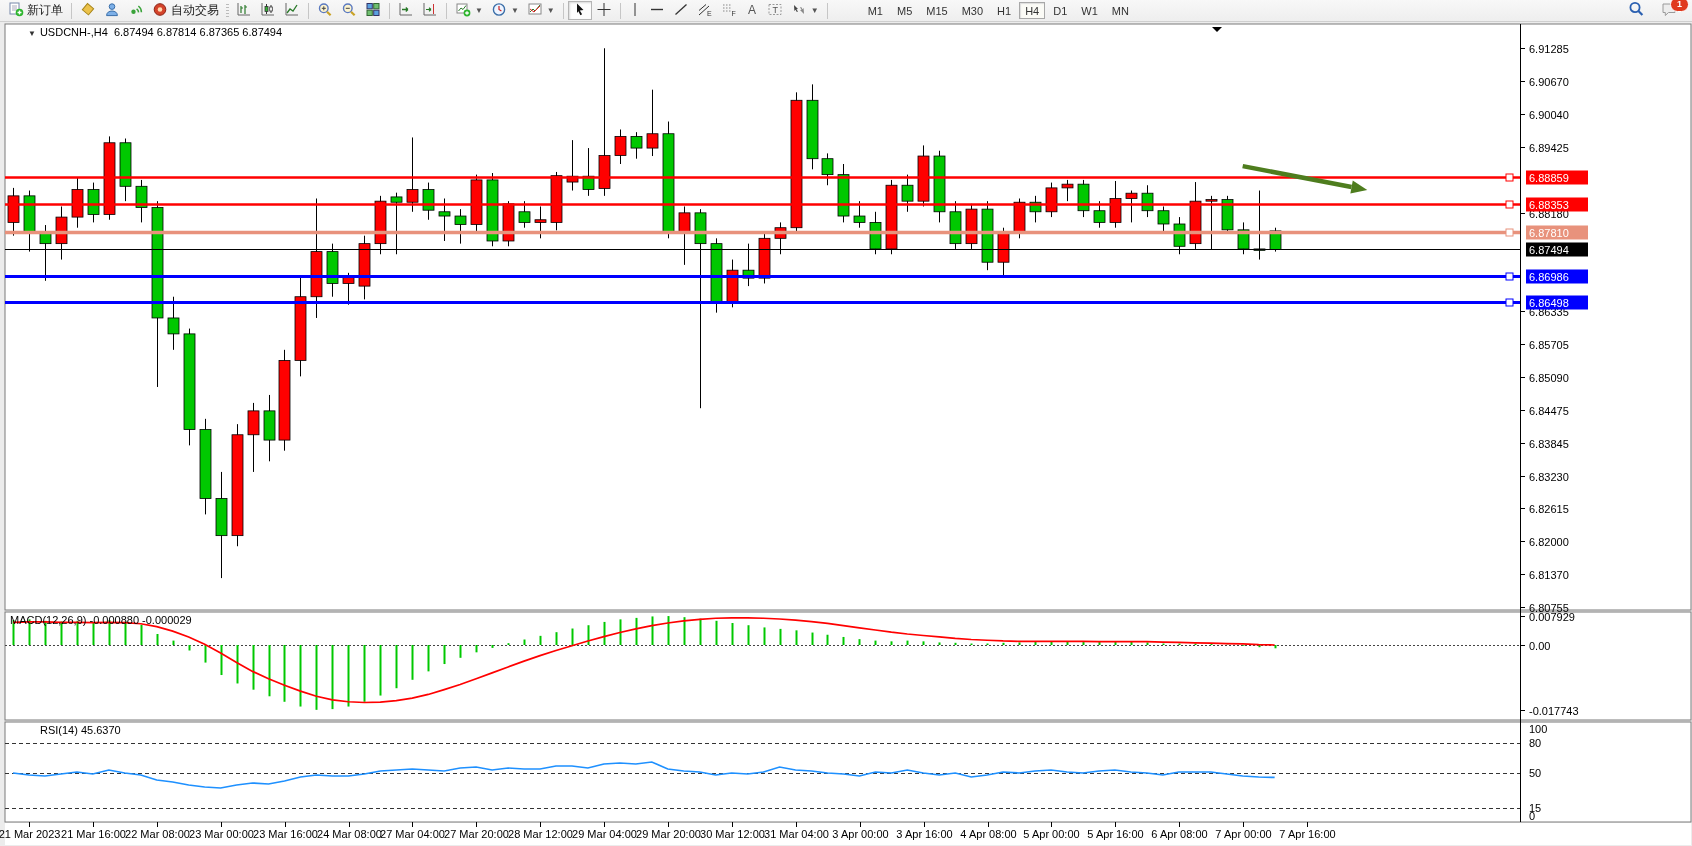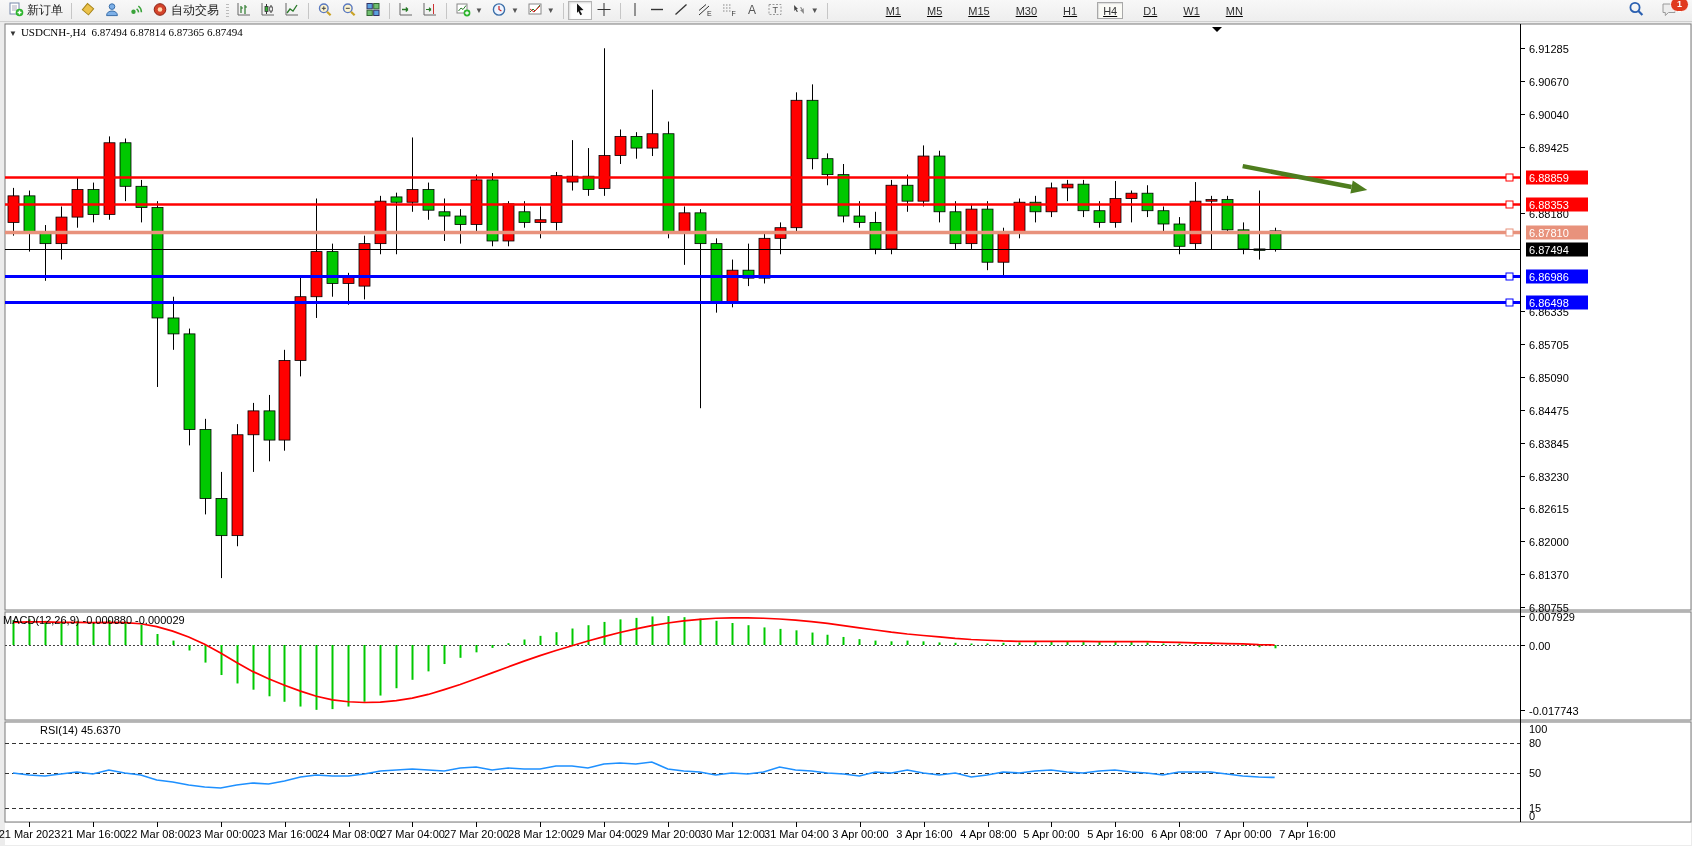--- a/index.html
+++ b/index.html
@@ -18,21 +18,21 @@
   .dd{font-size:8px;color:#555;margin-left:1px;}
   .tf-btn{font-size:11px;color:#333;padding:1px 5px;height:17px;line-height:15px;
     border:1px solid transparent;background:transparent;font-family:"Liberation Sans",sans-serif;}
   .tf-btn.active{background:#fbfbf6;border:1px solid #a8a8a8;box-shadow:inset 1px 1px 1px #ddd;}
   .tb-right{margin-left:auto;display:flex;align-items:center;gap:8px;padding-right:6px;}
   .chat-wrap{position:relative;}
   .badge{position:absolute;top:-4px;right:-7px;min-width:13px;height:13px;border-radius:8px;
     background:#e03a1e;color:#fff;font-size:9px;line-height:13px;text-align:center;
     padding:0 2px;border:1px solid #fff;font-weight:bold;}
   
-  .chart-title{position:absolute;left:9px;top:26px;font-size:11px;color:#000;z-index:4;font-family:Liberation Serif, serif;}
+  .chart-title{position:absolute;left:28px;top:26px;font-size:11px;color:#000;z-index:4;}
   .chart-title .tri{font-size:8px;color:#333;margin-right:4px;}
   .pane-label{position:absolute;font-size:11px;color:#000;z-index:4;}
   svg text{font-family:"Liberation Sans",sans-serif;}
 </style>
 </head>
 <body>
 
 <div class="toolbar">
   <button class="tb-btn">
     <span><svg width="16" height="15">
@@ -206,21 +206,21 @@
         </svg></span>
   </button>
   <button class="tb-btn">
     <span><svg width="16" height="15">
           <path d="M3 3l4 4-1.6.3L7 9.5 5.8 10 4.6 7.7 3.4 9z" fill="#444"></path>
           <path d="M13 12l-4-4 1.6-.3L9 5.5 10.2 5l1.2 2.3L12.6 6z" fill="#888"></path>
         </svg></span>
       <span class="dd">▼</span>
   </button>
   <span class="tb-sep"></span>
-  <div id="timeframes" style="display:flex;gap:14px;margin-left:48px;text-decoration:underline;">
+  <div id="timeframes" style="display:flex;gap:2px;margin-left:30px;">
       <button class="tf-btn">M1</button>
       <button class="tf-btn">M5</button>
       <button class="tf-btn">M15</button>
       <button class="tf-btn">M30</button>
       <button class="tf-btn">H1</button>
       <button class="tf-btn active">H4</button>
       <button class="tf-btn">D1</button>
       <button class="tf-btn">W1</button>
       <button class="tf-btn">MN</button>
     </div>
@@ -238,21 +238,21 @@
             </svg></span>
       </button>
       <span class="badge">1</span>
     </div>
   </div>
 </div>
 
 <div class="chart-title">
   <span class="tri">▼</span><span>USDCNH-,H4</span>&nbsp;&nbsp;<span>6.87494 6.87814 6.87365 6.87494</span>
 </div>
-<div class="pane-label" style="left:3px;top:614px;">MACD(12,26,9) -0.000880 -0.000029</div>
+<div class="pane-label" style="left:10px;top:614px;">MACD(12,26,9) -0.000880 -0.000029</div>
 <div class="pane-label" style="left:10px;top:724px;margin-left:30px;">RSI(14) 45.6370</div>
 
 <svg id="chart-svg" width="1692" height="824" viewBox="0 22 1692 824" style="position:absolute;left:0;top:22px;background:#ececec;">
     <rect x="5" y="24" width="1686" height="586" fill="#ffffff" stroke="#7a7a7a"></rect>
     <rect x="5" y="612" width="1686" height="108" fill="#ffffff" stroke="#7a7a7a"></rect>
     <rect x="5" y="722" width="1686" height="100" fill="#ffffff" stroke="#7a7a7a"></rect>
     <rect x="5" y="823" width="1686" height="22" fill="#ffffff" stroke="none"></rect>
     <line x1="1520" y1="24" x2="1520" y2="822" stroke="#000" shape-rendering="crispEdges"></line>
     <line x1="1520" y1="48.5" x2="1525" y2="48.5" stroke="#000"></line>
     <text x="1529" y="52.5" font-size="11" fill="#000">6.91285</text>

